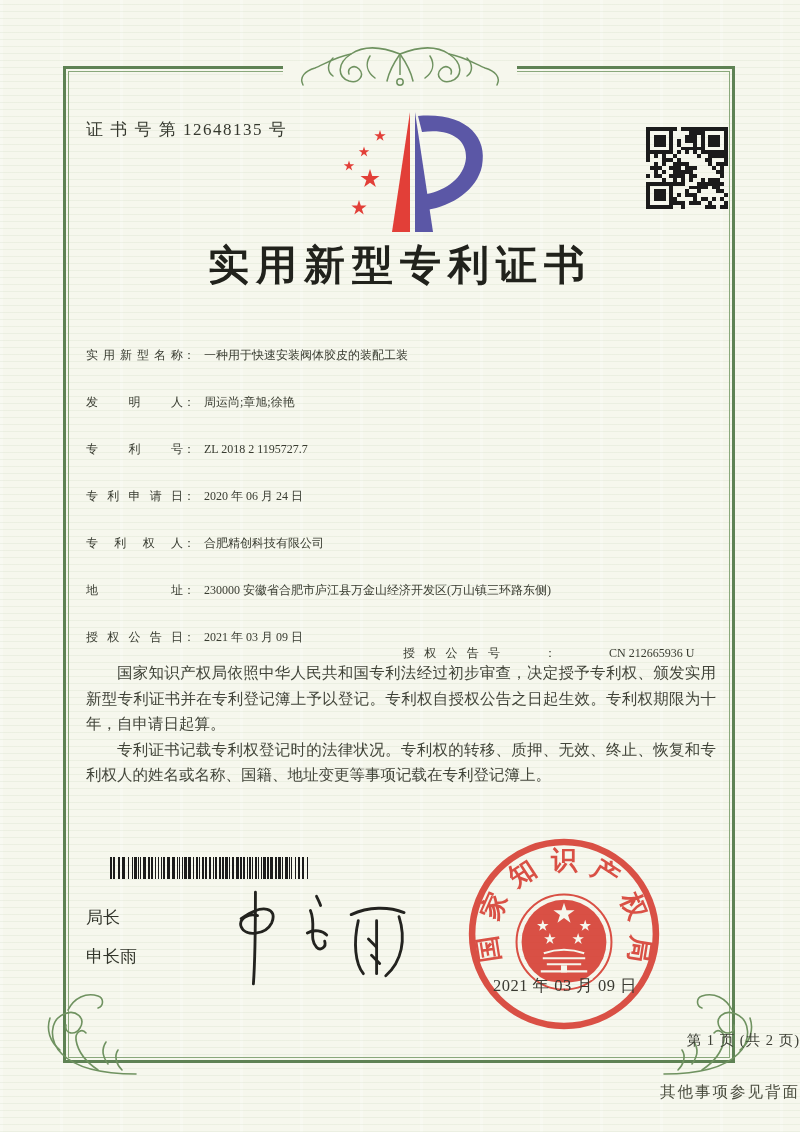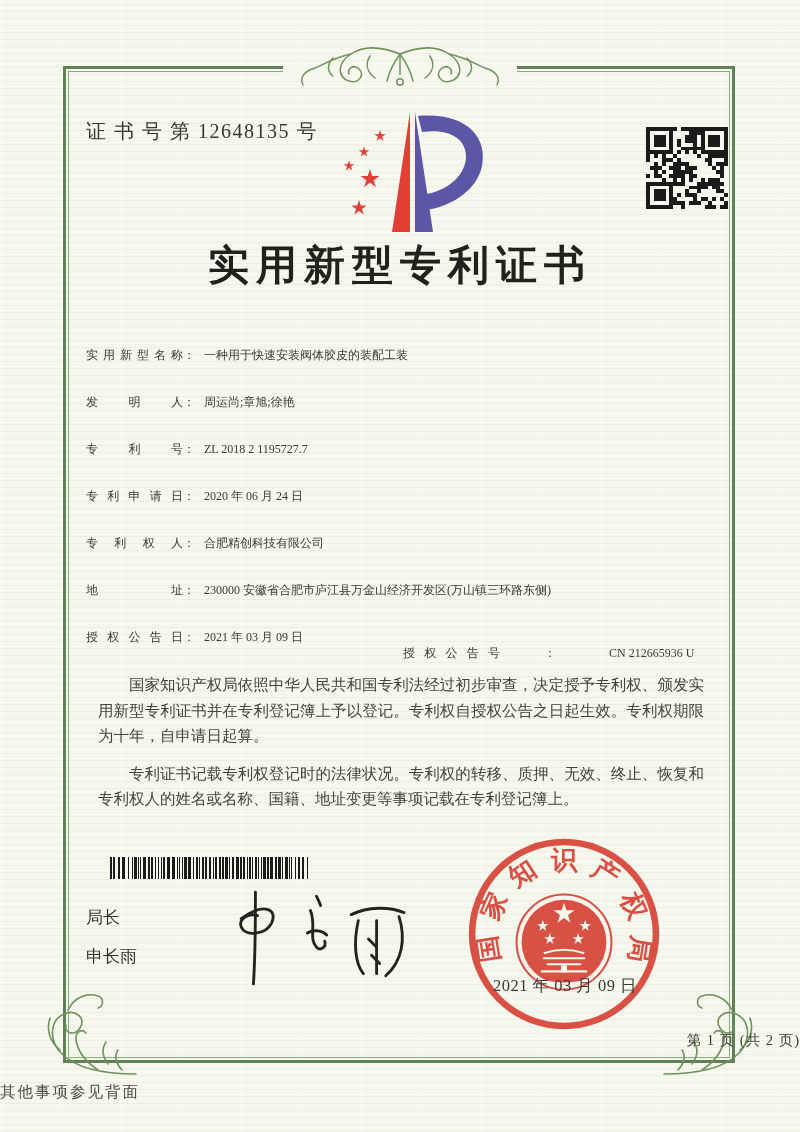--- a/index.html
+++ b/index.html
@@ -19,21 +19,21 @@
     border:3px solid #5e8254;box-sizing:border-box;
   }
   .frame-inner{
     position:absolute;left:2px;top:2px;right:2px;bottom:2px;
     border:1px solid #8aa87c;
   }
 
   
   .cert-no{
     position:absolute;left:86px;top:118px;
-    font-size:20px;letter-spacing:1.5px;color:#35382e;
+    font-size:17px;letter-spacing:1.5px;color:#35382e;
   }
   .logo{position:absolute;left:330px;top:108px;}
   .qr{position:absolute;left:646px;top:127px;width:82px;height:82px;}
   .title{
     position:absolute;left:0;top:238px;width:800px;text-align:center;
     font-size:41px;font-weight:600;letter-spacing:7px;color:#21221c;
   }
 
   
   .fields{position:absolute;left:86px;top:342px;width:634px;font-size:12px;color:#383b30;}
@@ -45,38 +45,38 @@
   .fcolon{flex:none;margin-right:9px;}
   .fvalue{flex:1;}
   .grant-no-pair{position:absolute;left:317px;top:16px;display:flex;gap:44px;}
   .grant-no-pair .flabel{width:97px;}
 
   
   .paras{
     position:absolute;left:86px;top:660px;width:630px;
     font-size:15.5px;line-height:25.5px;color:#42453a;text-align:justify;
   }
-  .paras p{margin:12px;text-indent:2em;}
+  .paras p{margin:0;text-indent:2em;}
 
   
   .barcode{position:absolute;left:110px;top:857px;}
   .signatory{position:absolute;left:86px;top:906px;font-size:17px;color:#33362c;}
   .signatory .line1{margin-bottom:16px;}
   .signature{position:absolute;left:210px;top:880px;}
   .seal{position:absolute;left:463px;top:833px;}
   .seal-date{
     position:absolute;left:475px;top:975px;width:180px;text-align:center;
     font-size:16.5px;color:#3a3a32;letter-spacing:0.5px;z-index:5;
   }
   .page-footer{
     position:absolute;left:0;top:1031px;width:800px;text-align:right;
     font-size:14.5px;color:#3c3f35;letter-spacing:1px;
   }
   .back-note{
-    position:absolute;left:0;top:1082px;width:800px;text-align:left;
+    position:absolute;left:0;top:1082px;width:800px;text-align:right;
     font-size:15.5px;color:#4a4d3f;letter-spacing:2px;
   }
 
   
   .orn-top{position:absolute;left:275px;top:44px;}
   .flourish-left{position:absolute;left:38px;top:986px;}
   .flourish-right{position:absolute;left:662px;top:986px;transform:scaleX(-1);}
 </style>
 </head>
 <body>

